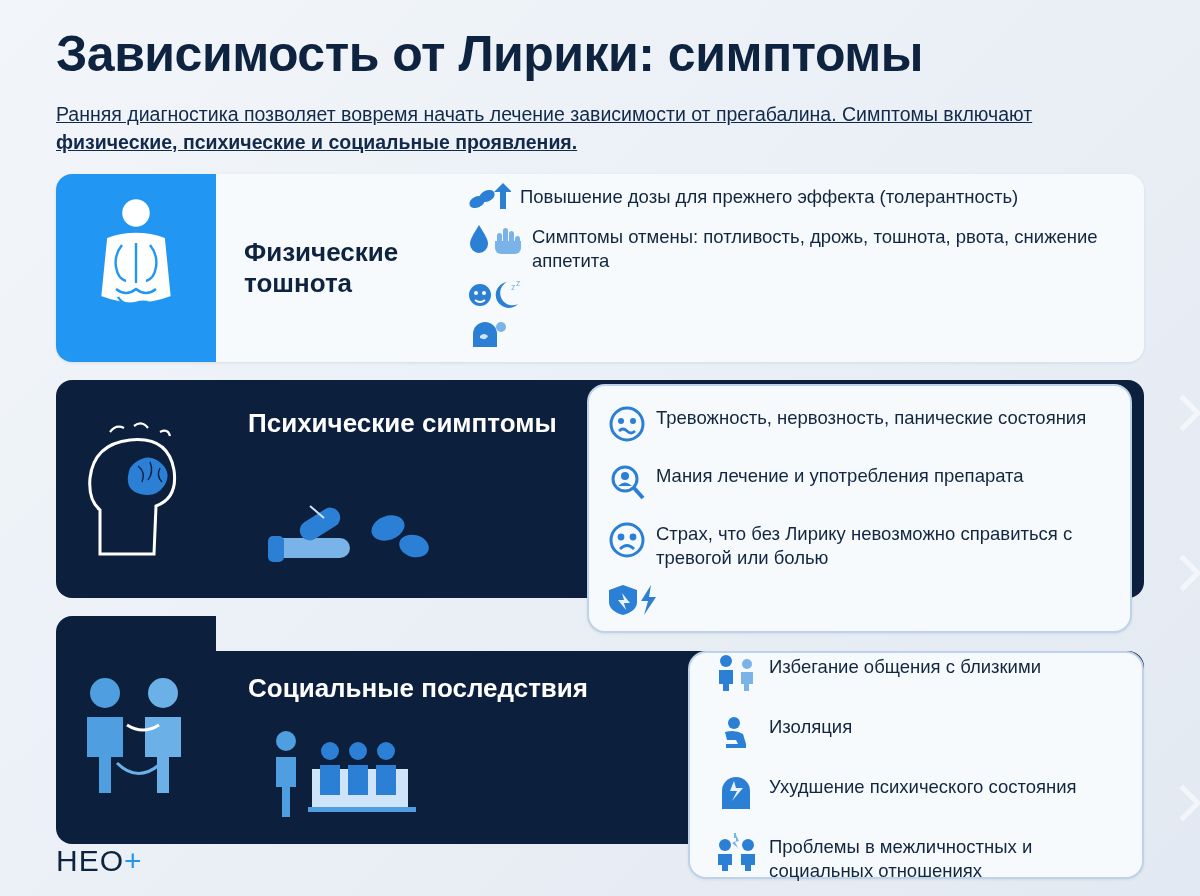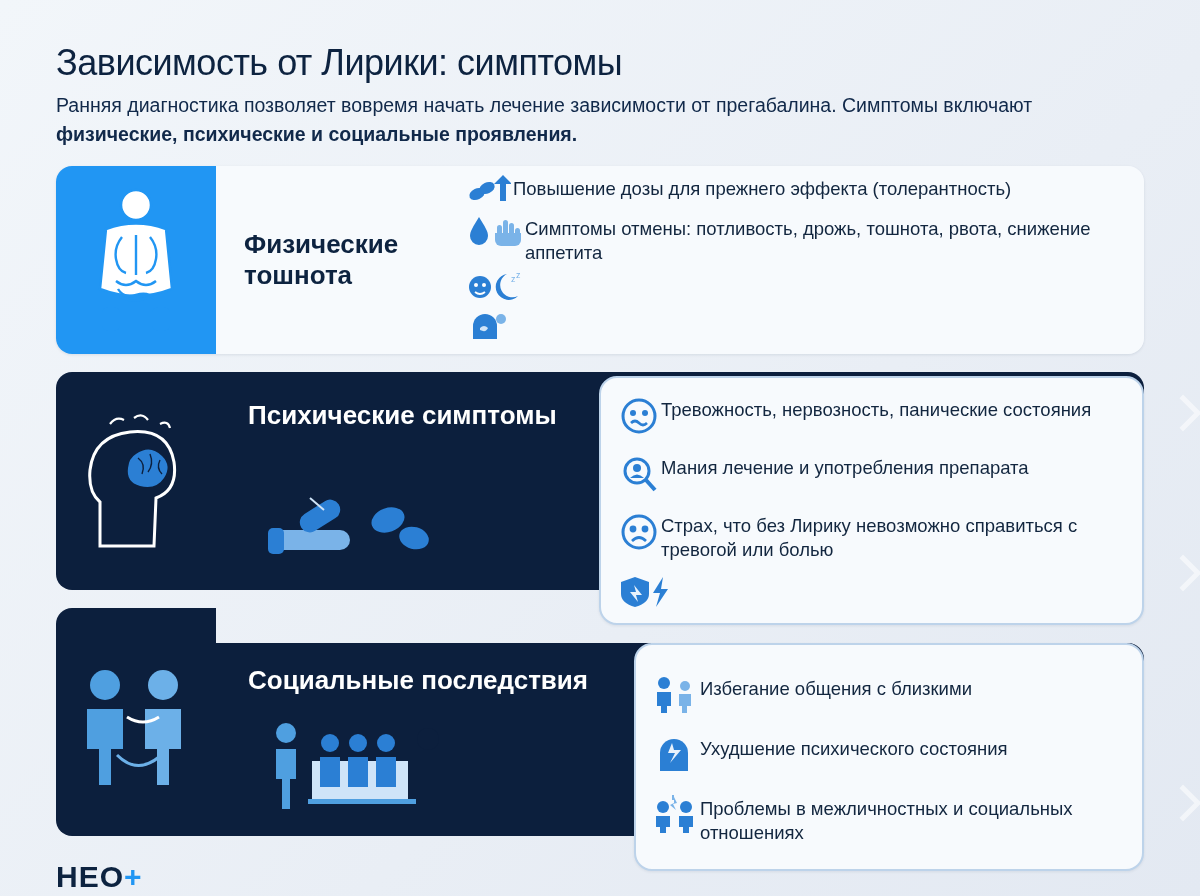--- a/index.html
+++ b/index.html
@@ -10,33 +10,34 @@
     overflow: hidden;
   }
   .page {
     position: relative;
     width: 1200px; height: 896px;
     background: linear-gradient(135deg, #f2f6fa 0%, #e9eef5 60%, #e3e9f2 100%);
     padding: 18px 56px 0 56px;
   }
   
   .title {
-    font-size: 36px;
-    font-weight: normal;
+    font-size: 50px;
+    font-weight: bold;
     color: #0d2340;
     letter-spacing: -0.5px;
     line-height: 1.15;
-    margin-top: 24px;
+    margin-top: 8px;
   }
   .subtitle {
-    margin-top: 8px;
+    margin-top: 16px;
     font-size: 19.5px;
     color: #11294a;
     line-height: 1.45;
     max-width: 1090px;
+    text-decoration: underline;
   }
   .subtitle b { font-weight: bold; }
 
   
   .block {
     position: relative;
     display: flex;
     border-radius: 16px;
     margin-top: 18px;
   }
@@ -63,21 +64,21 @@
 
   
   .b-physical { height: 188px; box-shadow: 0 1px 3px rgba(13,35,64,.10); }
   .b-physical .block-icon { background: #2196f3; }
   .b-physical .block-body {
     padding: 0 12px 0 28px;
     gap: 18px;
   }
   .b-physical .cat-title { flex: 0 0 205px; }
   .rows { display: flex; flex-direction: column; gap: 6px; flex: 1 1 auto; }
-  .row { display: flex; align-items: flex-start; gap: 2px; }
+  .row { display: flex; align-items: flex-start; gap: 9px; }
   .row .txt {
     font-size: 18.5px;
     color: #12263f;
     line-height: 1.28;
     padding-top: 2px;
   }
   .ico { flex: 0 0 auto; display: block; }
 
   
   .b-mental { height: 218px; }
@@ -86,21 +87,21 @@
     background: #0c1f3d;
     border-radius: 0 16px 16px 0;
     position: relative;
     align-items: flex-start;
     padding: 28px 0 0 32px;
   }
   .b-mental .cat-title { color: #ffffff; }
   .hand-pills { position: absolute; left: 52px; bottom: 22px; }
   .mental-panel {
     position: absolute;
-    right: 0; top: 4px;
+    right: 12px; top: 4px;
     width: 545px;
     min-height: 212px;
     background: #f7fafd;
     border: 2px solid #bdd3ea;
     border-radius: 18px;
     padding: 18px 18px 10px 18px;
     display: flex;
     flex-direction: column;
     gap: 14px;
     box-shadow: 0 1px 3px rgba(13,35,64,.08);
@@ -115,40 +116,40 @@
     position: relative;
     align-items: flex-start;
     padding: 22px 0 0 32px;
     margin-top: 35px;
   }
   .b-social .cat-title { color: #ffffff; }
   .social-group { position: absolute; left: 52px; bottom: 18px; }
   .social-panel {
     position: absolute;
     right: 0; top: 0;
-    width: 510px;
+    width: 456px;
     height: 228px;
     background: #f7fafd;
     border: 2px solid #bdd3ea;
     border-radius: 18px;
-    padding: 16px 14px 10px 16px;
+    padding: 16px 14px 10px 24px;
     display: flex;
     flex-direction: column;
     justify-content: center;
     gap: 18px;
     box-shadow: 0 1px 3px rgba(13,35,64,.08);
   }
   .social-panel .txt { font-size: 18.5px; color: #12263f; line-height: 1.28; }
 
   
   .logo {
     position: absolute;
-    left: 56px; bottom: 2px;
+    left: 56px; bottom: 18px;
     font-size: 30px;
-    font-weight: bold;
+    font-weight: normal;
     color: #0d2340;
     letter-spacing: 1px;
   }
   .logo .plus { color: #2196f3; }
 
   
   .chev {
     position: absolute;
     right: 4px;
     width: 26px; height: 26px;
@@ -393,20 +394,32 @@
                   <circle cx="33" cy="11" r="5"></circle>
                   <path d="M27 19 h12 v12 h-4 v7 h-5 v-7 h-3 Z"></path>
                 </g>
               </svg>
           </span>
           <span class="txt">Избегание общения с близкими</span>
         </div>
         <div class="row">
           <span class="ico">
             <svg width="46" height="38" viewBox="0 0 46 38">
+                <g fill="#2b7fd4">
+                  <circle cx="20" cy="10" r="6"></circle>
+                  <path d="M11 19 q10 -3 18 2 l3 10 h-8 l-2 -4 h-9 Z"></path>
+                  <path d="M12 31 h20 v4 h-20 Z"></path>
+                </g>
+              </svg>
+          </span>
+          <span class="txt">Изоляция</span>
+        </div>
+        <div class="row">
+          <span class="ico">
+            <svg width="46" height="38" viewBox="0 0 46 38">
                 <path d="M8 36 V18 a14 14 0 0 1 28 0 v18 Z" fill="#2b7fd4"></path>
                 <path d="M20 8 l-4 10 h7 l-5 10 l11 -13 h-7 Z" fill="#e8f2fc"></path>
               </svg>
           </span>
           <span class="txt">Ухудшение психического состояния</span>
         </div>
         <div class="row">
           <span class="ico">
             <svg width="46" height="38" viewBox="0 0 46 38">
                 <g fill="#2b7fd4">

